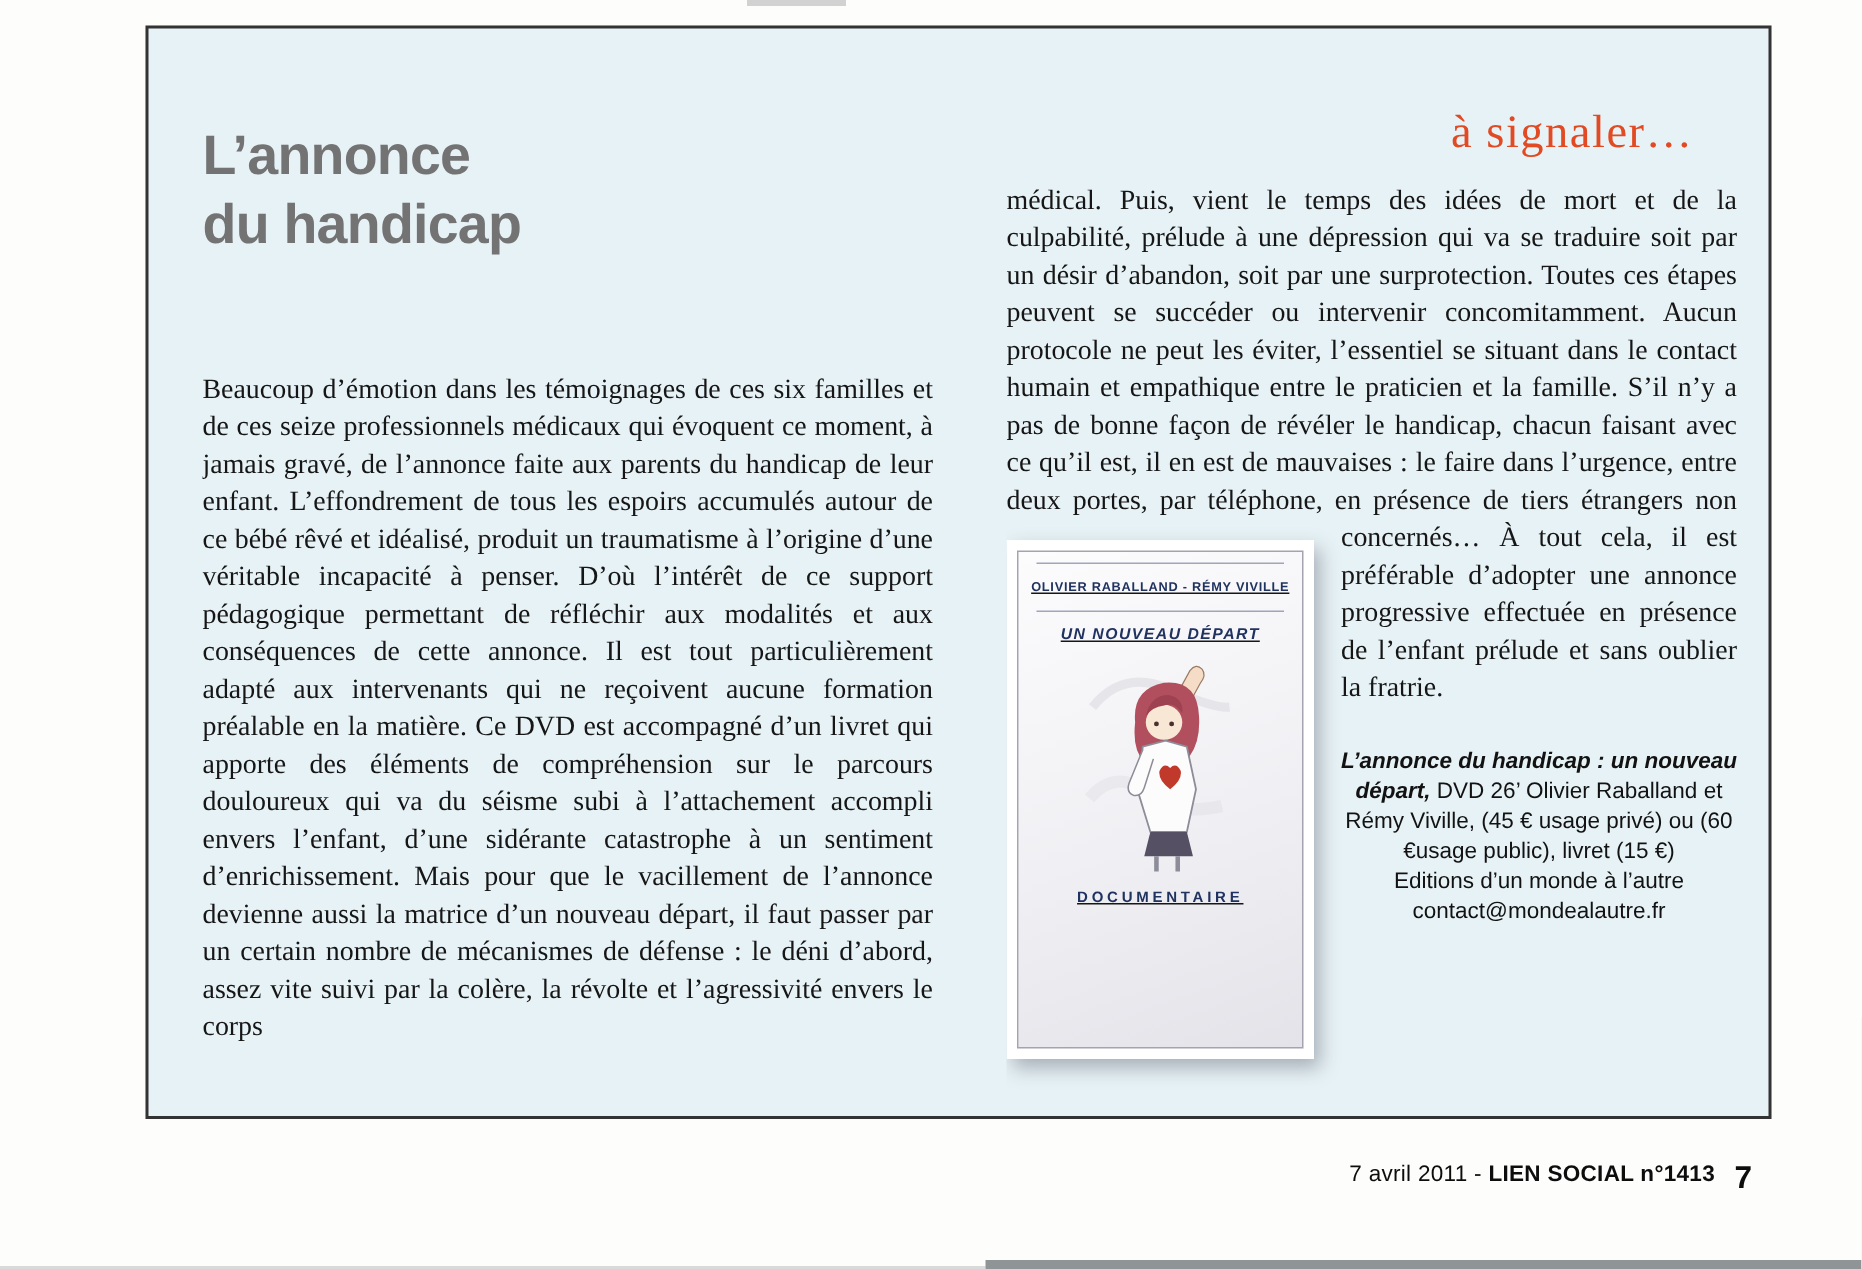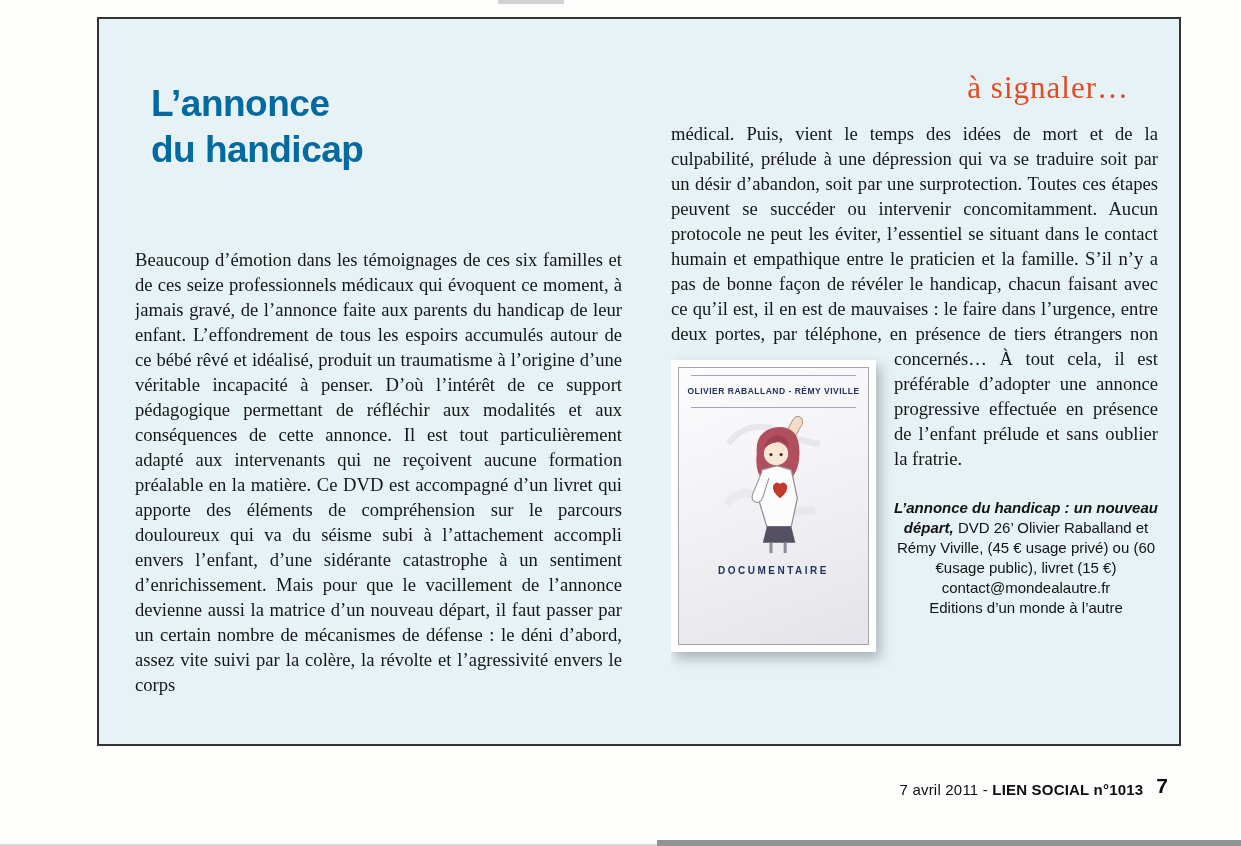--- a/index.html
+++ b/index.html
@@ -30,41 +30,42 @@
     border:2px solid #333333;
   }
   .flag {
     position:absolute; top:24px; right:50px;
     font-family:"Liberation Serif", serif;
     font-size:31px; letter-spacing:1px;
     color:#e14a22;
     margin-top:27px;
   }
   .title {
-    position:absolute; left:52px; top:62px;
+    position:absolute; left:36px; top:62px;
     font-family:"Liberation Sans", sans-serif;
     font-weight:bold; font-size:37px; line-height:46px;
-    color:#0369a1; letter-spacing:-0.5px;
+    color:#737373; letter-spacing:-0.5px;
   }
   
   .col {
     position:absolute; width:487px;
     font-size:18.6px; line-height:25px; color:#161616;
     text-align:justify;
   }
   .col-left  { left:36px;  top:180px; height:530px; overflow:hidden;margin-top:48px; }
   .col-right { left:572px; top:102px; height:612px; overflow:hidden; }
   
   .dvd-float {
     float:left; display:block;
-    width:205px; height:292px;
+    width:205px; height:346px;
     margin:14px 18px 8px 0;
     background:#ffffff;
     padding:7px;
     box-shadow:4px 6px 12px rgba(50,55,70,.35);
+    text-decoration:underline;
   }
   .dvd-cover {
     display:block; width:100%; height:100%;
     border:1px solid #a4a4b0;
     background:linear-gradient(160deg,#fcfcfd 0%,#f0f0f4 55%,#e3e3e9 100%);
     font-family:"Liberation Sans", sans-serif;
     color:#20325f; text-align:center;
     padding-top:7px; overflow:hidden;
   }
   .dvd-rule { display:block; height:1px; background:#5a6080; margin:0 12px; opacity:.55; }
@@ -92,21 +93,21 @@
     font-family:"Liberation Sans", sans-serif;
     font-size:15px; line-height:20px; color:#121212;
     text-align:center;
   }
   .cap-bold { font-weight:bold; font-style:italic; }
   
   .footer {
     position:absolute; top:774px; right:73px;
     font-family:"Liberation Sans", sans-serif;
     font-size:15px; color:#0d0d0d;
-    display:flex; align-items:flex-end;
+    display:flex; align-items:flex-start;
   }
   .footer .f-date { font-weight:normal; letter-spacing:.2px; white-space:pre; }
   .footer .f-journal { font-weight:bold; letter-spacing:.2px; }
   .footer .f-page { font-weight:bold; font-size:21px; margin-left:13px; }
 </style>
 </head>
 <body>
 
 <div class="page-root">
 
@@ -122,20 +123,21 @@
       <p>Beaucoup d’émotion dans les témoignages de ces six familles et de ces seize professionnels médicaux qui évoquent ce moment, à jamais gravé, de l’annonce faite aux parents du handicap de leur enfant. L’effondrement de tous les espoirs accumulés autour de ce bébé rêvé et idéalisé, produit un traumatisme à l’origine d’une véritable incapacité à penser. D’où l’intérêt de ce support pédagogique permettant de réfléchir aux modalités et aux conséquences de cette annonce. Il est tout particulièrement adapté aux intervenants qui ne reçoivent aucune formation préalable en la matière. Ce DVD est accompagné d’un livret qui apporte des éléments de compréhension sur le parcours douloureux qui va du séisme subi à l’attachement accompli envers l’enfant, d’une sidérante catastrophe à un sentiment d’enrichissement. Mais pour que le vacillement de l’annonce devienne aussi la matrice d’un nouveau départ, il faut passer par un certain nombre de mécanismes de défense : le déni d’abord, assez vite suivi par la colère, la révolte et l’agressivité envers le corps</p>
     </div>
 
     <div class="col col-right">
       <p><span>médical. Puis, vient le temps des idées de mort et de la culpabilité, prélude à une dépression qui va se traduire soit par un désir d’abandon, soit par une surprotection. Toutes ces étapes peuvent se succéder ou intervenir concomitamment. Aucun protocole ne peut les éviter, l’essentiel se situant dans le contact humain et empathique entre le praticien et la famille. S’il n’y a pas de bonne façon de révéler le handicap, chacun faisant avec ce qu’il est, il en est de mauvaises : le faire dans l’urgence, entre deux portes, par téléphone, en présence de tiers étrangers non concernés… À tout</span>
         <span class="dvd-float">
           <span class="dvd-cover">
             <span class="dvd-rule"></span>
             <span class="dvd-authors">Olivier Raballand - Rémy Viville</span>
             <span class="dvd-rule"></span>
+            <span class="dvd-subtitle">UN NOUVEAU DÉPART</span>
             <span class="dvd-art">
               <svg viewBox="0 0 110 140" xmlns="http://www.w3.org/2000/svg">
                 <path d="M10 30 Q30 5 60 18 T100 30" fill="none" stroke="#c9c9d2" stroke-width="6" opacity="0.35"></path>
                 <path d="M8 90 Q25 70 45 86 T95 95" fill="none" stroke="#d3d3da" stroke-width="8" opacity="0.3"></path>
                 <path d="M62 28 L74 6 Q78 1 82 5 Q85 9 81 14 L70 34 Z" fill="#f5dcc6" stroke="#9a7a62" stroke-width="0.8"></path>
                 <path d="M38 40 Q36 18 57 14 Q79 12 80 36 Q81 52 74 62 L70 74 Q66 80 60 76 L44 66 Q36 58 38 40 Z" fill="#b14f5e"></path>
                 <ellipse cx="57" cy="40" rx="12" ry="11.5" fill="#f8e7d4"></ellipse>
                 <path d="M45 36 Q48 22 60 22 Q70 24 69 34 Q64 26 57 29 Q49 30 45 36 Z" fill="#9e4150"></path>
                 <circle cx="52" cy="41" r="1.6" fill="#4a3030"></circle>
                 <circle cx="62" cy="41" r="1.6" fill="#4a3030"></circle>
@@ -147,29 +149,29 @@
               </svg>
             </span>
             <span class="dvd-genre">DOCUMENTAIRE</span>
 
           </span>
         </span>
         <span>cela, il est préférable d’adopter une annonce progressive effectuée en présence de l’enfant prélude et sans oublier la fratrie.</span></p>
 
       <div class="caption">
         <p><span class="cap-bold">L’annonce du handicap : un nouveau départ,</span><span> DVD 26’ Olivier Raballand et Rémy Viville, (45 € usage privé) ou (60 €usage public), livret (15 €)</span></p>
+        <div>Editions d’un monde à l’autre</div>
         <div>contact@mondealautre.fr</div>
-        <div>Editions d’un monde à l’autre</div>
       </div>
     </div>
 
   </div>
 
   <div class="footer">
     <span class="f-date">7 avril 2011 - </span>
-      <span class="f-journal">LIEN SOCIAL n°1013</span>
+      <span class="f-journal">LIEN SOCIAL n°1413</span>
       <span class="f-page">7</span>
   </div>
 
   <div class="artifact-bottom-left"></div>
   <div class="artifact-bottom"></div>
 
 </div>
 
 </body></html>

